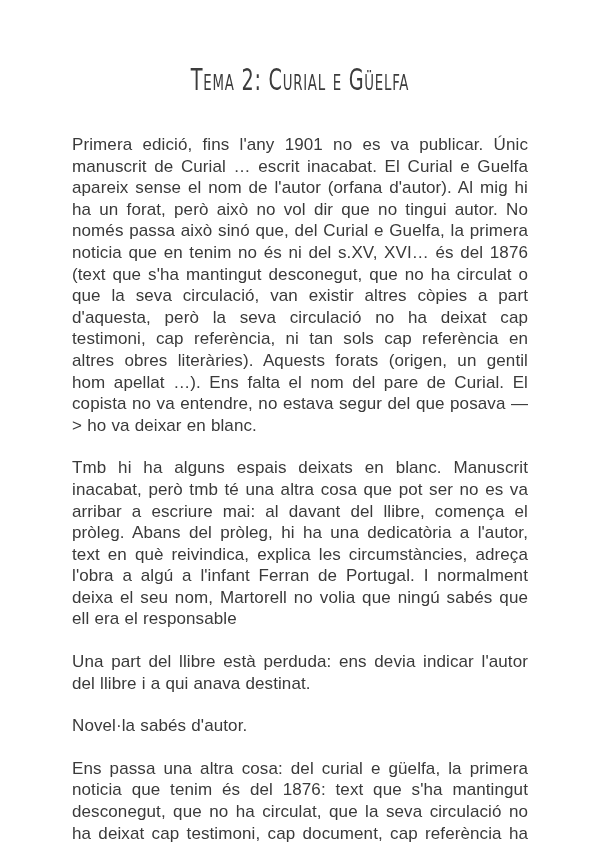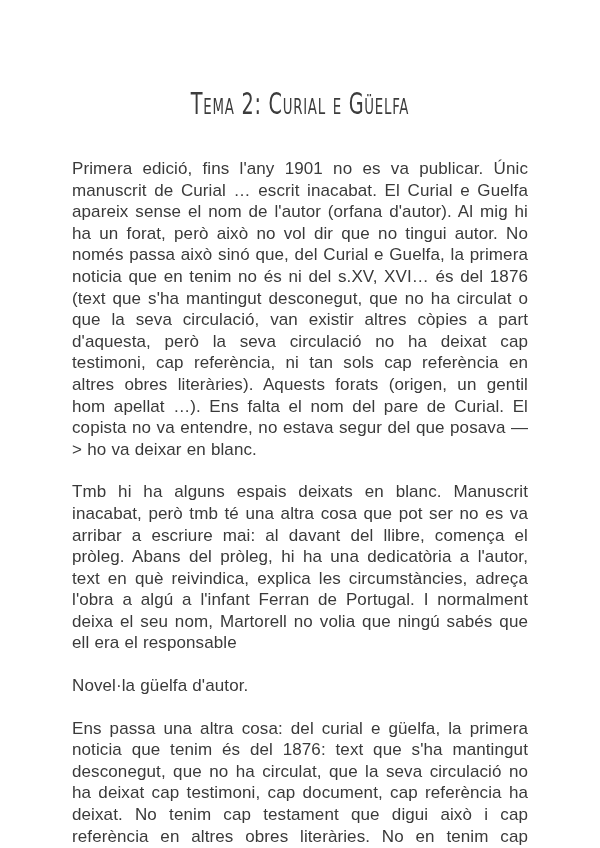--- a/index.html
+++ b/index.html
@@ -11,21 +11,21 @@
     width: 600px;
     height: 848px;
     overflow: hidden;
     font-family: "Liberation Sans", sans-serif;
   }
   .page {
     box-sizing: border-box;
     width: 600px;
     height: 848px;
     background: #ffffff;
-    padding: 54px 72px 40px 72px;
+    padding: 30px 72px 40px 72px;
   }
   .doc-title {
     margin: 34px 0 40px 0;
     text-align: center;
     font-family: "DejaVu Sans", sans-serif;
     font-weight: normal;
     font-variant: small-caps;
     font-size: 26px;
     letter-spacing: 1px;
     color: #3c3c3c;
@@ -49,17 +49,18 @@
 </head>
 <body>
 
 <div class="page">
   <h1 class="doc-title">Tema 2: Curial e Güelfa</h1>
 
   <p class="para">Primera edició, fins l'any 1901 no es va publicar. Únic manuscrit de Curial … escrit inacabat. El Curial e Guelfa apareix sense el nom de l'autor (orfana d'autor). Al mig hi ha un forat, però això no vol dir que no tingui autor. No només passa això sinó que, del Curial e Guelfa, la primera noticia que en tenim no és ni del s.XV, XVI… és del 1876 (text que s'ha mantingut desconegut, que no ha circulat o que la seva circulació, van existir altres còpies a part d'aquesta, però la seva circulació no ha deixat cap testimoni, cap referència, ni tan sols cap referència en altres obres literàries). Aquests forats (origen, un gentil hom apellat …). Ens falta el nom del pare de Curial. El copista no va entendre, no estava segur del que posava —&gt; ho va deixar en blanc.</p>
 
   <p class="para">Tmb hi ha alguns espais deixats en blanc. Manuscrit inacabat, però tmb té una altra cosa que pot ser no es va arribar a escriure mai: al davant del llibre, comença el pròleg. Abans del pròleg, hi ha una dedicatòria a l'autor, text en què reivindica, explica les circumstàncies, adreça l'obra a algú a l'infant Ferran de Portugal. I normalment deixa el seu nom, Martorell no volia que ningú sabés que ell era el responsable</p>
 
+  <p class="para">Una part del llibre està perduda: ens devia indicar l'autor del llibre i a qui anava destinat.</p>
 
-  <p class="para">Novel·la güelfa d'autor.</p>
+  <p class="para">Novel·la sabés d'autor.</p>
 
   <p class="para">Ens passa una altra cosa: del curial e güelfa, la primera noticia que tenim és del 1876: text que s'ha mantingut desconegut, que no ha circulat, que la seva circulació no ha deixat cap testimoni, cap document, cap referència ha deixat. No tenim cap testament que digui això i cap referència en altres obres literàries. No en tenim cap notícia prèvia al 1876, quan Milà i Fontanals dona a conèixer l'existència del Curial i</p>
 </div>
 
 </body></html>

